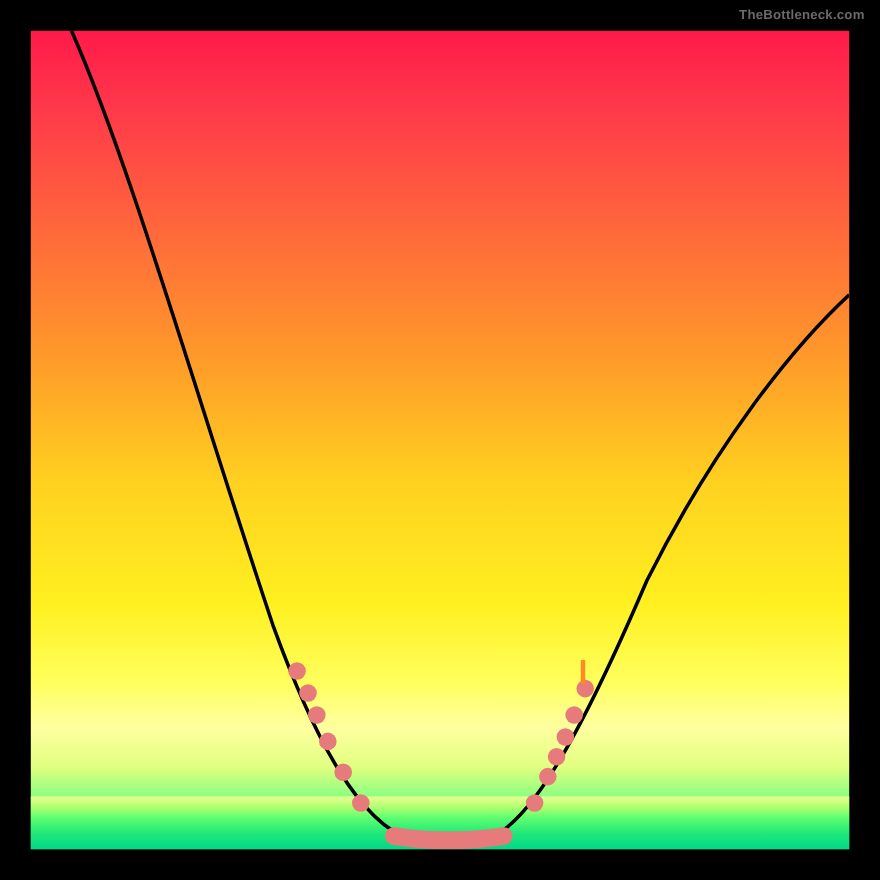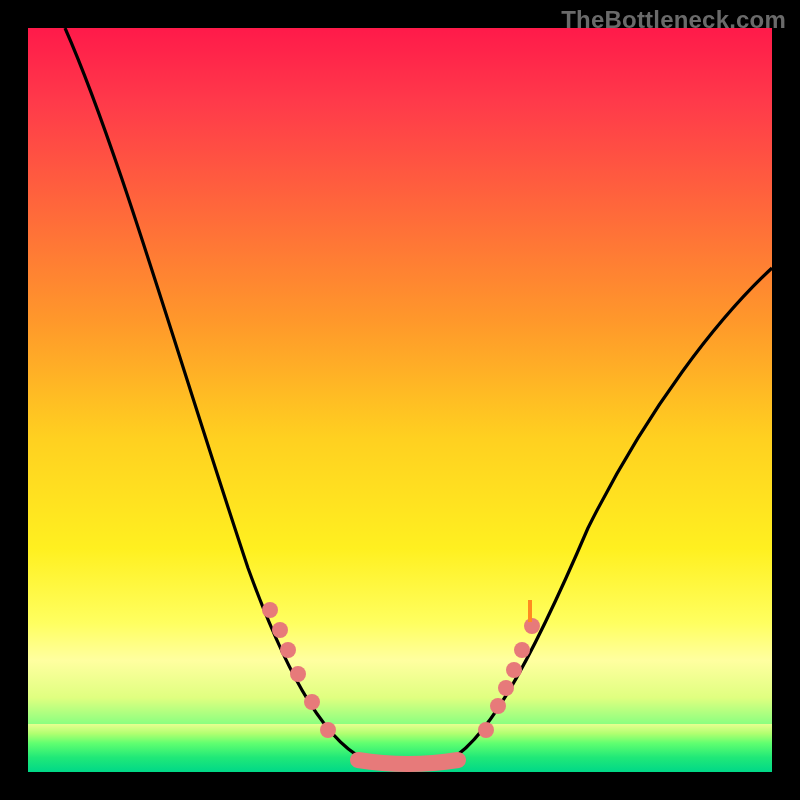--- a/index.html
+++ b/index.html
@@ -42,21 +42,21 @@
       #60ff70 40%,
       #20e878 70%,
       #00d888 100%
     );
   }
   .watermark {
     position: absolute;
     top: 6px;
     right: 14px;
     font-family: Arial, Helvetica, sans-serif;
-    font-size: 24px;
+    font-size: 12px;
     font-weight: bold;
     color: #6a6a6a;
     letter-spacing: 0.2px;
   }
   svg.curve {
     position: absolute;
     top: 0; left: 0;
     width: 744px;
     height: 744px;
   }

